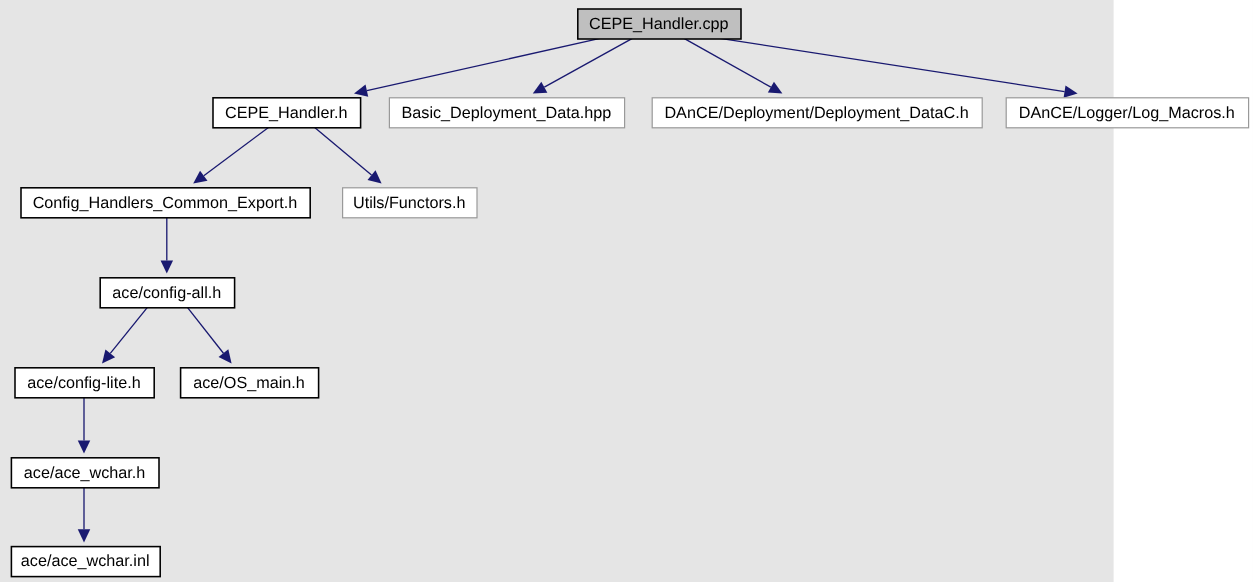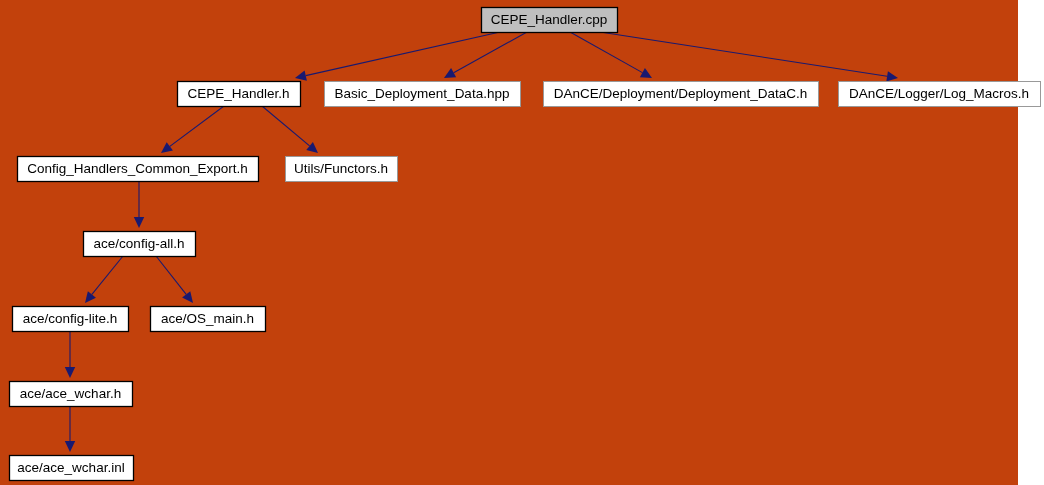--- a/index.html
+++ b/index.html
@@ -8,23 +8,23 @@
     background: #ffffff;
   }
   body {
     width: 1044px;
     height: 485px;
     overflow: hidden;
     font-family: "Liberation Sans", sans-serif;
   }
   #graph-root {
     position: relative;
-    width: 1018px;
+    width: 928px;
     height: 485px;
-    background: #c2410c;
+    background: #e5e5e5;
   }
   svg.graph-canvas {
     position: absolute;
     top: 0;
     left: 0;
     width: 1044px;
     height: 485px;
     display: block;
   }
   .node-rect {

